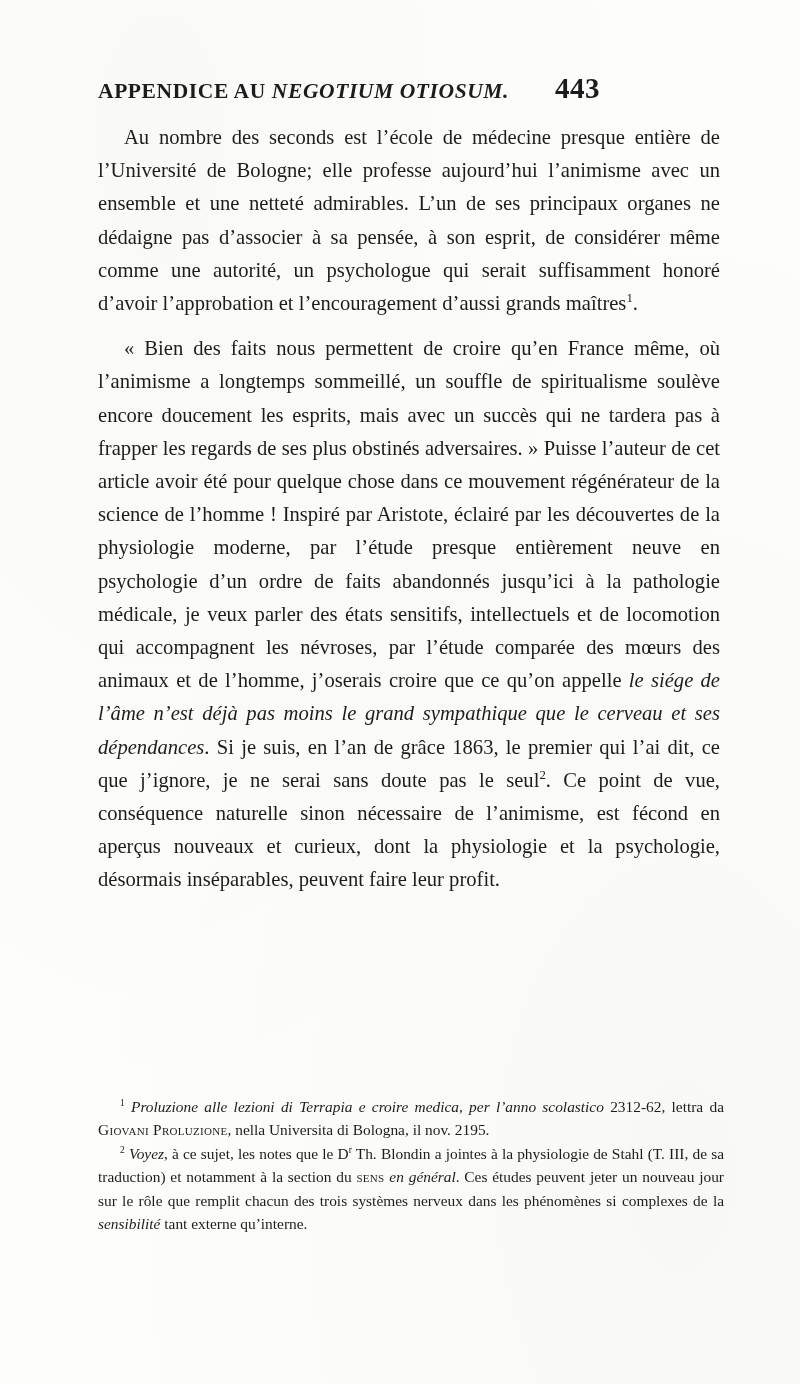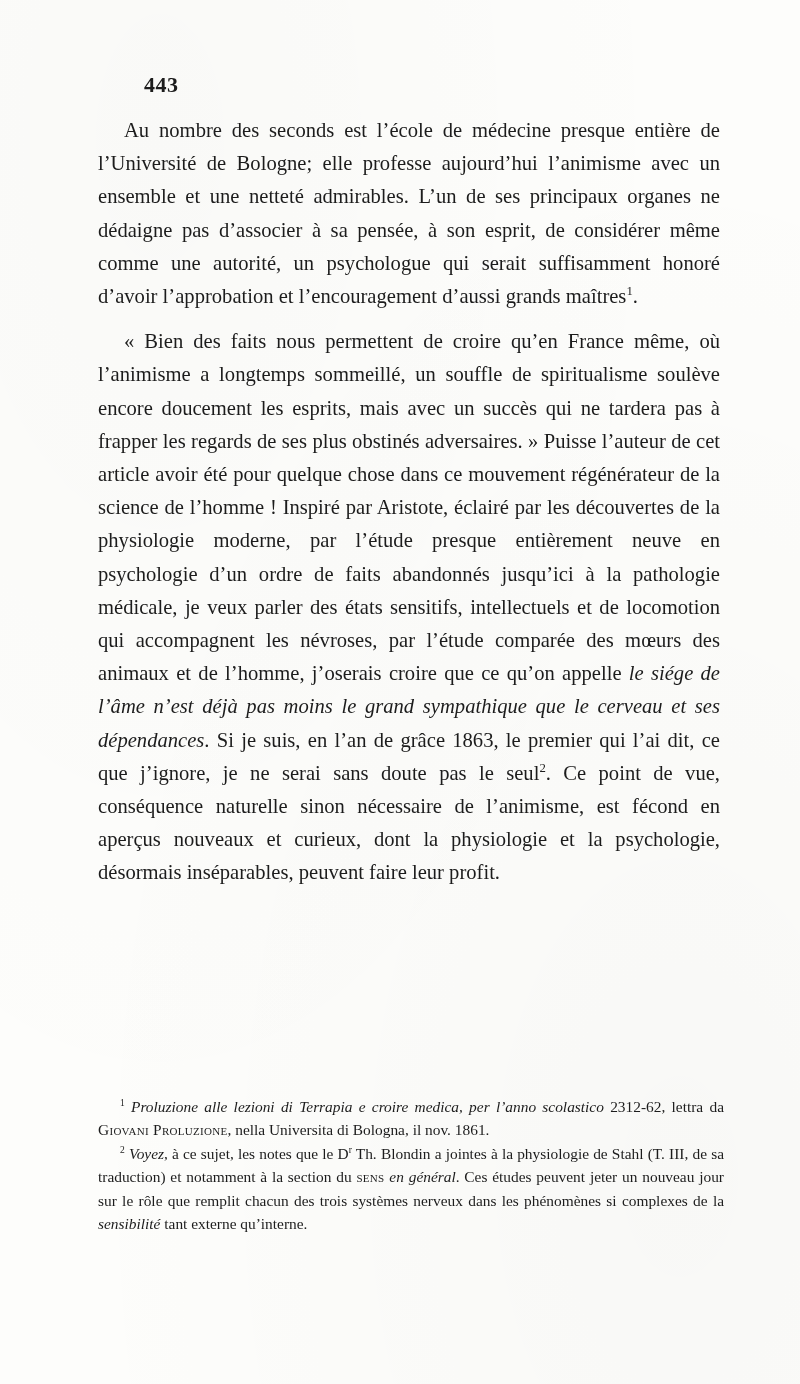--- a/index.html
+++ b/index.html
@@ -41,21 +41,21 @@
     font-size: 21.5px;
     font-weight: bold;
     letter-spacing: 0.6px;
     white-space: nowrap;
   }
   .running-title .ital {
     font-style: italic;
     font-weight: bold;
   }
   .folio {
-    font-size: 22px;
+    font-size: 29px;
     font-weight: bold;
     margin-left: 46px;
     letter-spacing: 0.5px;
   }
   .body-text p {
     margin: 0;
     font-size: 20.6px;
     line-height: 33.2px;
     text-align: justify;
     text-justify: inter-word;
@@ -99,28 +99,29 @@
   }
 </style>
 </head>
 <body>
 
 <div class="page">
 
   <div class="content">
 
     <div class="header">
+      <div class="running-title"><span>APPENDICE AU </span><span class="ital">NEGOTIUM OTIOSUM.</span></div>
       <div class="folio">443</div>
     </div>
 
     <div class="body-text">
         <p class="indent"><span>Au nombre des seconds est l’école de médecine presque entière de l’Université de Bologne; elle professe aujourd’hui l’animisme avec un ensemble et une netteté admirables. L’un de ses principaux organes ne dédaigne pas d’associer à sa pensée, à son esprit, de considérer même comme une autorité, un psychologue qui serait suffisamment honoré d’avoir l’approbation et l’encouragement d’aussi grands maîtres</span><sup>1</sup><span>.</span></p>
         <p class="indent"><span>« Bien des faits nous permettent de croire qu’en France même, où l’animisme a longtemps sommeillé, un souffle de spiritualisme soulève encore doucement les esprits, mais avec un succès qui ne tardera pas à frapper les regards de ses plus obstinés adversaires. » Puisse l’auteur de cet article avoir été pour quelque chose dans ce mouvement régénérateur de la science de l’homme ! Inspiré par Aristote, éclairé par les découvertes de la physiologie moderne, par l’étude presque entièrement neuve en psychologie d’un ordre de faits abandonnés jusqu’ici à la pathologie médicale, je veux parler des états sensitifs, intellectuels et de locomotion qui accompagnent les névroses, par l’étude comparée des mœurs des animaux et de l’homme, j’oserais croire que ce qu’on appelle </span><span class="ital">le siége de l’âme n’est déjà pas moins le grand sympathique que le cerveau et ses dépendances</span><span>. Si je suis, en l’an de grâce 1863, le premier qui l’ai dit, ce que j’ignore, je ne serai sans doute pas le seul</span><sup>2</sup><span>. Ce point de vue, conséquence naturelle sinon nécessaire de l’animisme, est fécond en aperçus nouveaux et curieux, dont la physiologie et la psychologie, désormais inséparables, peuvent faire leur profit.</span></p>
       </div>
 
   </div>
 
   <div class="notes">
-      <p class="note"><sup>1</sup> <span class="ital">Proluzione alle lezioni di Terrapia e croire medica, per l’anno scolastico</span><span> 2312-62, lettra da </span><span class="sc">Giovani Proluzione</span><span>, nella Universita di Bologna, il nov. 1861.</span></p>
+      <p class="note"><sup>1</sup> <span class="ital">Proluzione alle lezioni di Terrapia e croire medica, per l’anno scolastico</span><span> 2312-62, lettra da </span><span class="sc">Giovani Proluzione</span><span>, nella Universita di Bologna, il nov. 2195.</span></p>
       <p class="note"><sup>2</sup> <span class="ital">Voyez</span><span>, à ce sujet, les notes que le D</span><sup>r</sup><span> Th. Blondin a jointes à la physiologie de Stahl (T. III, de sa traduction) et notamment à la section du </span><span class="sc">sens</span><span class="ital"> en général</span><span>. Ces études peuvent jeter un nouveau jour sur le rôle que remplit chacun des trois systèmes nerveux dans les phénomènes si complexes de la </span><span class="ital">sensibilité</span><span> tant externe qu’interne.</span></p>
     </div>
 
 </div>
 
 </body></html>

